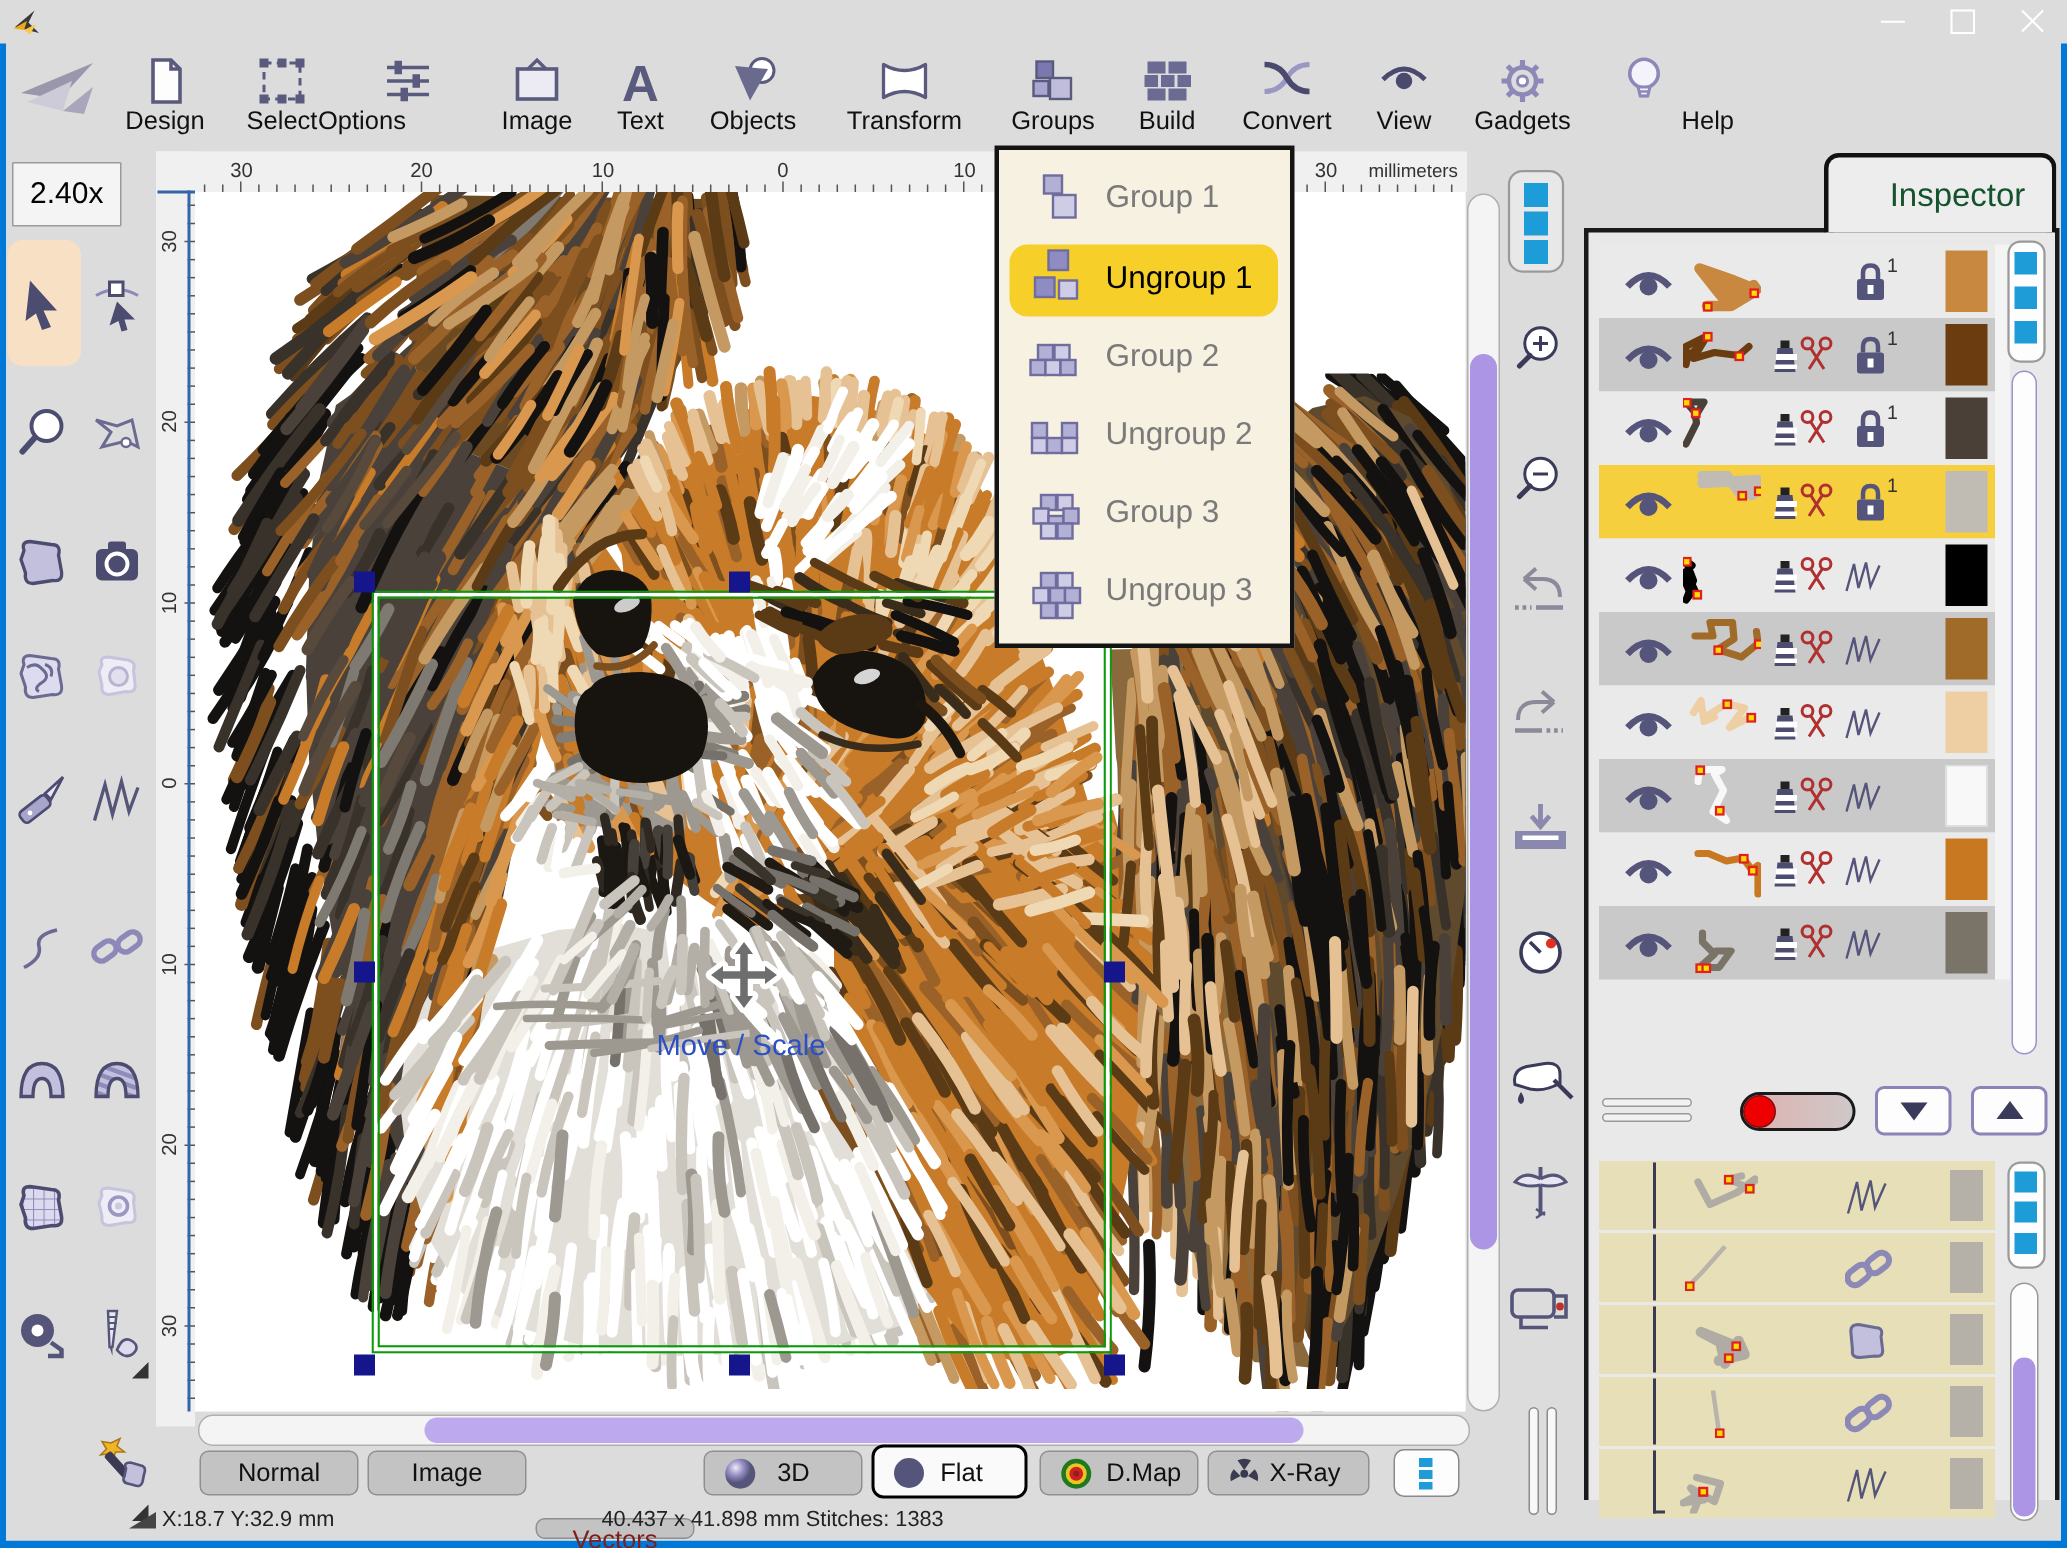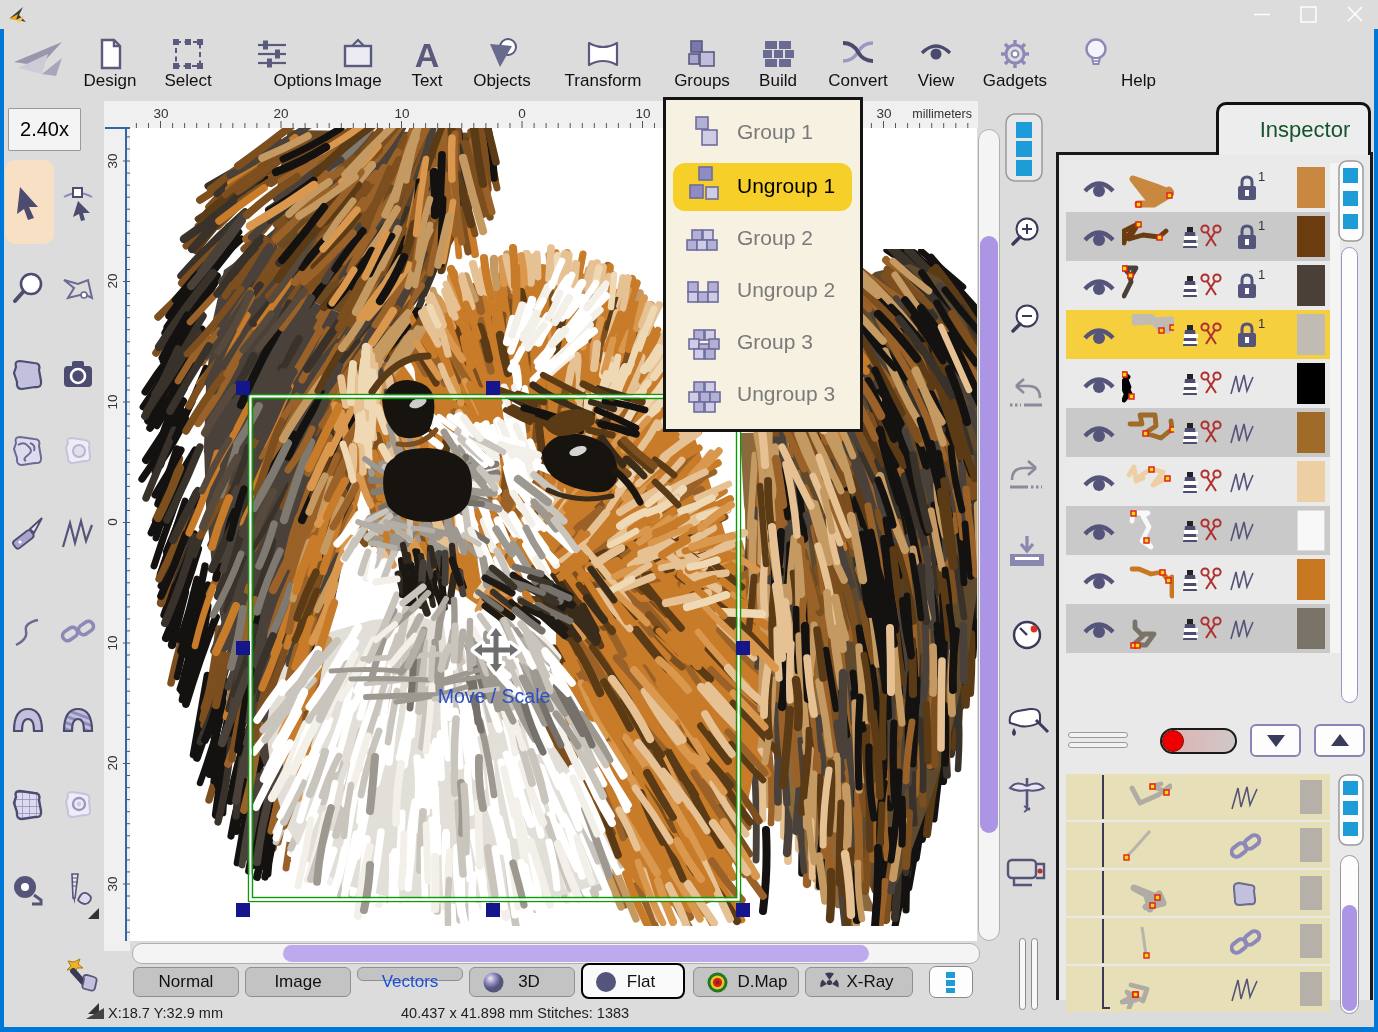--- a/index.html
+++ b/index.html
@@ -2290,21 +2290,21 @@
     <div class="abs" style="left:188px;top:71px;width:120px;margin-left:-60px;text-align:center;font-size:17px;color:#111">Select</div>
     <svg class="abs" style="left:171px;top:37px" width="34" height="34" viewBox="0 0 34 34">
       <rect x="5" y="5" width="24" height="24" fill="none" stroke="#5a5a7e" stroke-width="2" stroke-dasharray="5 3.5"></rect>
 <rect x="2" y="2" width="6" height="6" fill="#5a5a7e"></rect>
       <rect x="26" y="2" width="6" height="6" fill="#5a5a7e"></rect>
 <rect x="2" y="26" width="6" height="6" fill="#5a5a7e"></rect>
       <rect x="26" y="26" width="6" height="6" fill="#5a5a7e"></rect>
 <rect x="14" y="2" width="6" height="6" fill="#5a5a7e"></rect>
       <rect x="14" y="26" width="6" height="6" fill="#5a5a7e"></rect>
     </svg>
-    <div class="abs" style="left:272px;top:71px;width:120px;margin-left:-60px;text-align:right;font-size:17px;color:#111">Options</div>
+    <div class="abs" style="left:272px;top:71px;width:120px;margin-left:-60px;text-align:left;font-size:17px;color:#111">Options</div>
     <svg class="abs" style="left:255px;top:37px" width="34" height="34" viewBox="0 0 34 34">
       <g stroke="#5a5a7e" stroke-width="2.2">
 <line x1="3" y1="8" x2="31" y2="8"></line>
         <line x1="3" y1="17" x2="31" y2="17"></line>
         <line x1="3" y1="26" x2="31" y2="26"></line>
       </g>
 <rect x="8" y="3.5" width="5" height="9" fill="#5a5a7e"></rect>
       <rect x="20" y="12.5" width="5" height="9" fill="#5a5a7e"></rect>
 <rect x="12" y="21.5" width="5" height="9" fill="#5a5a7e"></rect>
     </svg>
@@ -3049,21 +3049,21 @@
       <rect x="1" y="1" width="24" height="70" rx="8" fill="#fdfdfd" stroke="#9a9a9a" stroke-width="1.5"></rect>
       <rect x="5" y="7" width="15" height="14" fill="#1e9cd7"></rect>
       <rect x="5" y="27" width="15" height="14" fill="#1e9cd7"></rect>
       <rect x="5" y="48" width="15" height="14" fill="#1e9cd7"></rect>
     </svg>
     <div class="abs" style="left:1340px;top:855px;width:19px;height:159px;background:#fdfdfd;border:1.4px solid #9a9a9a;border-radius:10px">
       <div style="position:absolute;left:1px;top:49px;width:15px;height:106px;background:#ab95e4;border-radius:8px"></div>
     </div>
     <div class="abs" style="left:133px;top:967px;width:106px;height:30px;background:#c3c3c3;border:1px solid #8f8f8f;border-radius:6px;font-size:17px;color:#111;text-align:center;line-height:28px"><span style="margin-left:0px">Normal</span></div>
     <div class="abs" style="left:245px;top:967px;width:106px;height:30px;background:#c3c3c3;border:1px solid #8f8f8f;border-radius:6px;font-size:17px;color:#111;text-align:center;line-height:28px"><span style="margin-left:0px">Image</span></div>
-    <div class="abs" style="left:357px;top:967px;width:106px;height:14px;background:#c3c3c3;border:1px solid #8f8f8f;border-radius:6px;font-size:17px;color:#1d4ed8;text-align:center;line-height:28px"><span style="margin-left:0px">Vectors</span></div>
+    <div class="abs" style="left:357px;top:1012px;width:106px;height:14px;background:#c3c3c3;border:1px solid #8f8f8f;border-radius:6px;font-size:17px;color:#7f1d1d;text-align:center;line-height:28px"><span style="margin-left:0px">Vectors</span></div>
     <div class="abs" style="left:469px;top:967px;width:106px;height:30px;background:#c3c3c3;border:1px solid #8f8f8f;border-radius:6px;font-size:17px;color:#111;text-align:center;line-height:28px"><span style="margin-left:14px">3D</span></div>
     <svg class="abs" style="left:483px;top:972px" width="21" height="21" viewBox="0 0 21 21">
       <defs>
         <radialGradient id="sph" cx="0.35" cy="0.3">
           <stop offset="0" stop-color="#eee"></stop>
           <stop offset="0.5" stop-color="#9a91c9"></stop>
           <stop offset="1" stop-color="#55547a"></stop>
         </radialGradient>
       </defs>
       <circle cx="10.5" cy="10.5" r="10" fill="url(#sph)"></circle>

